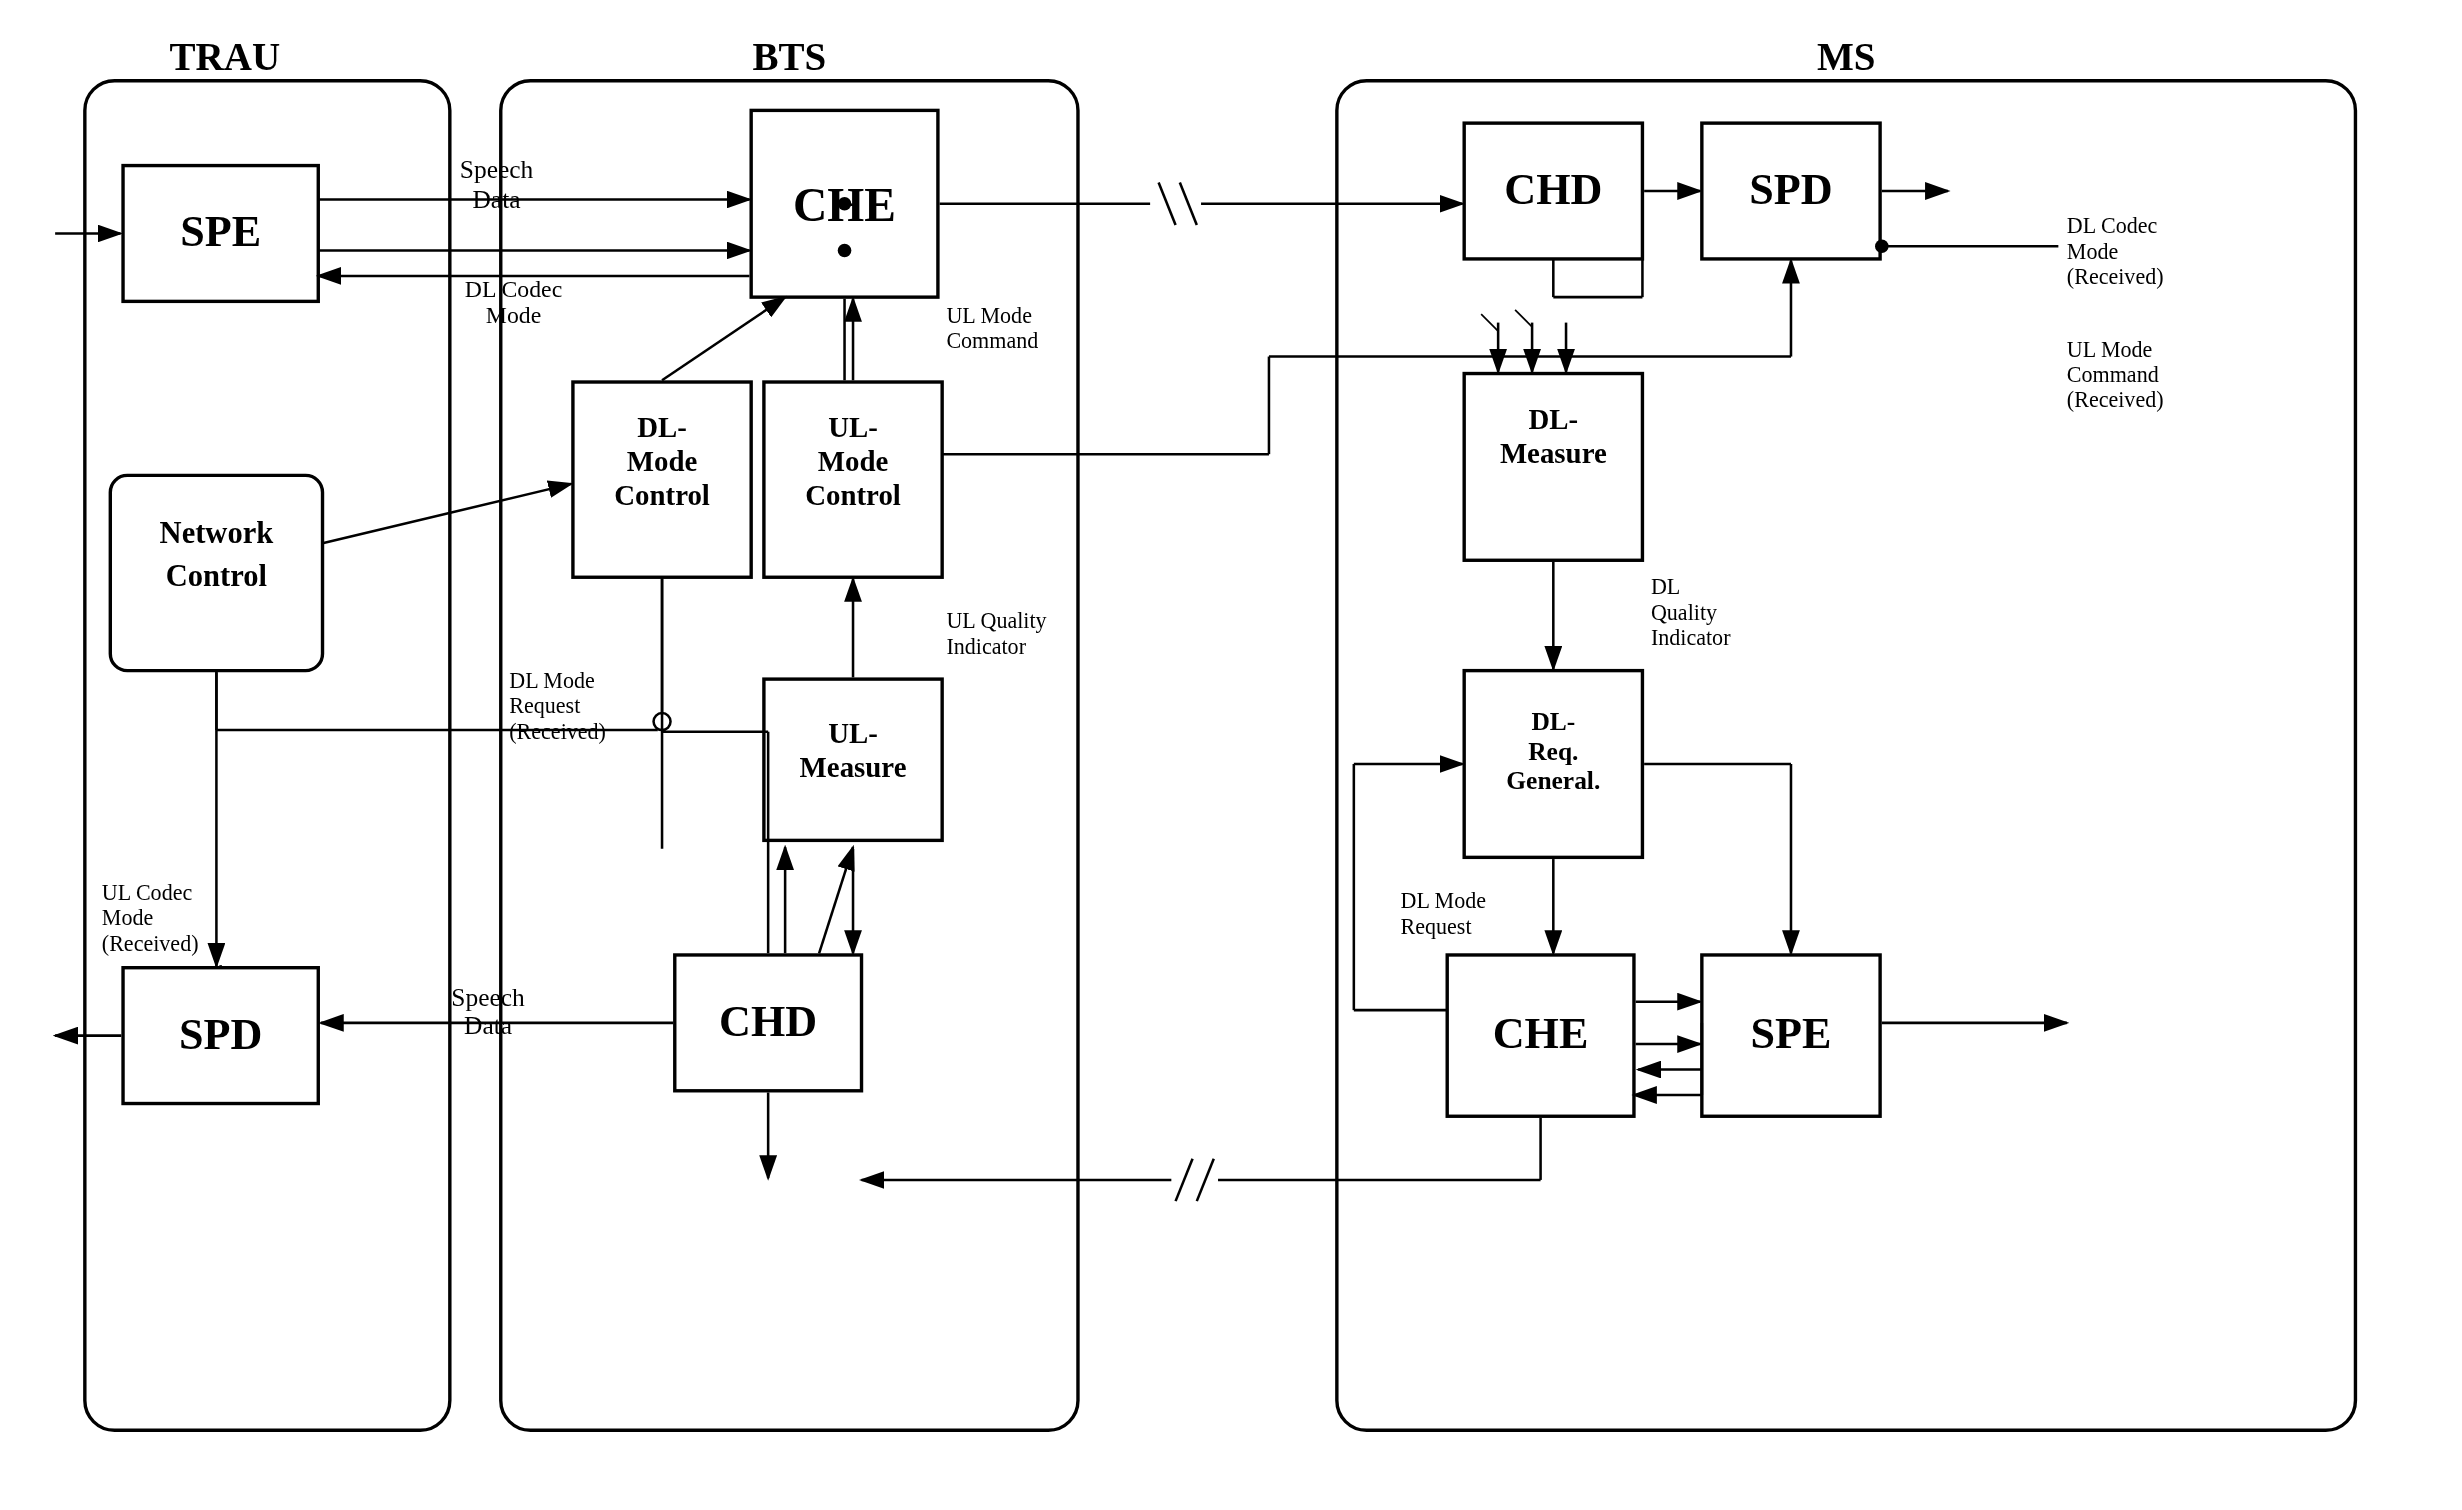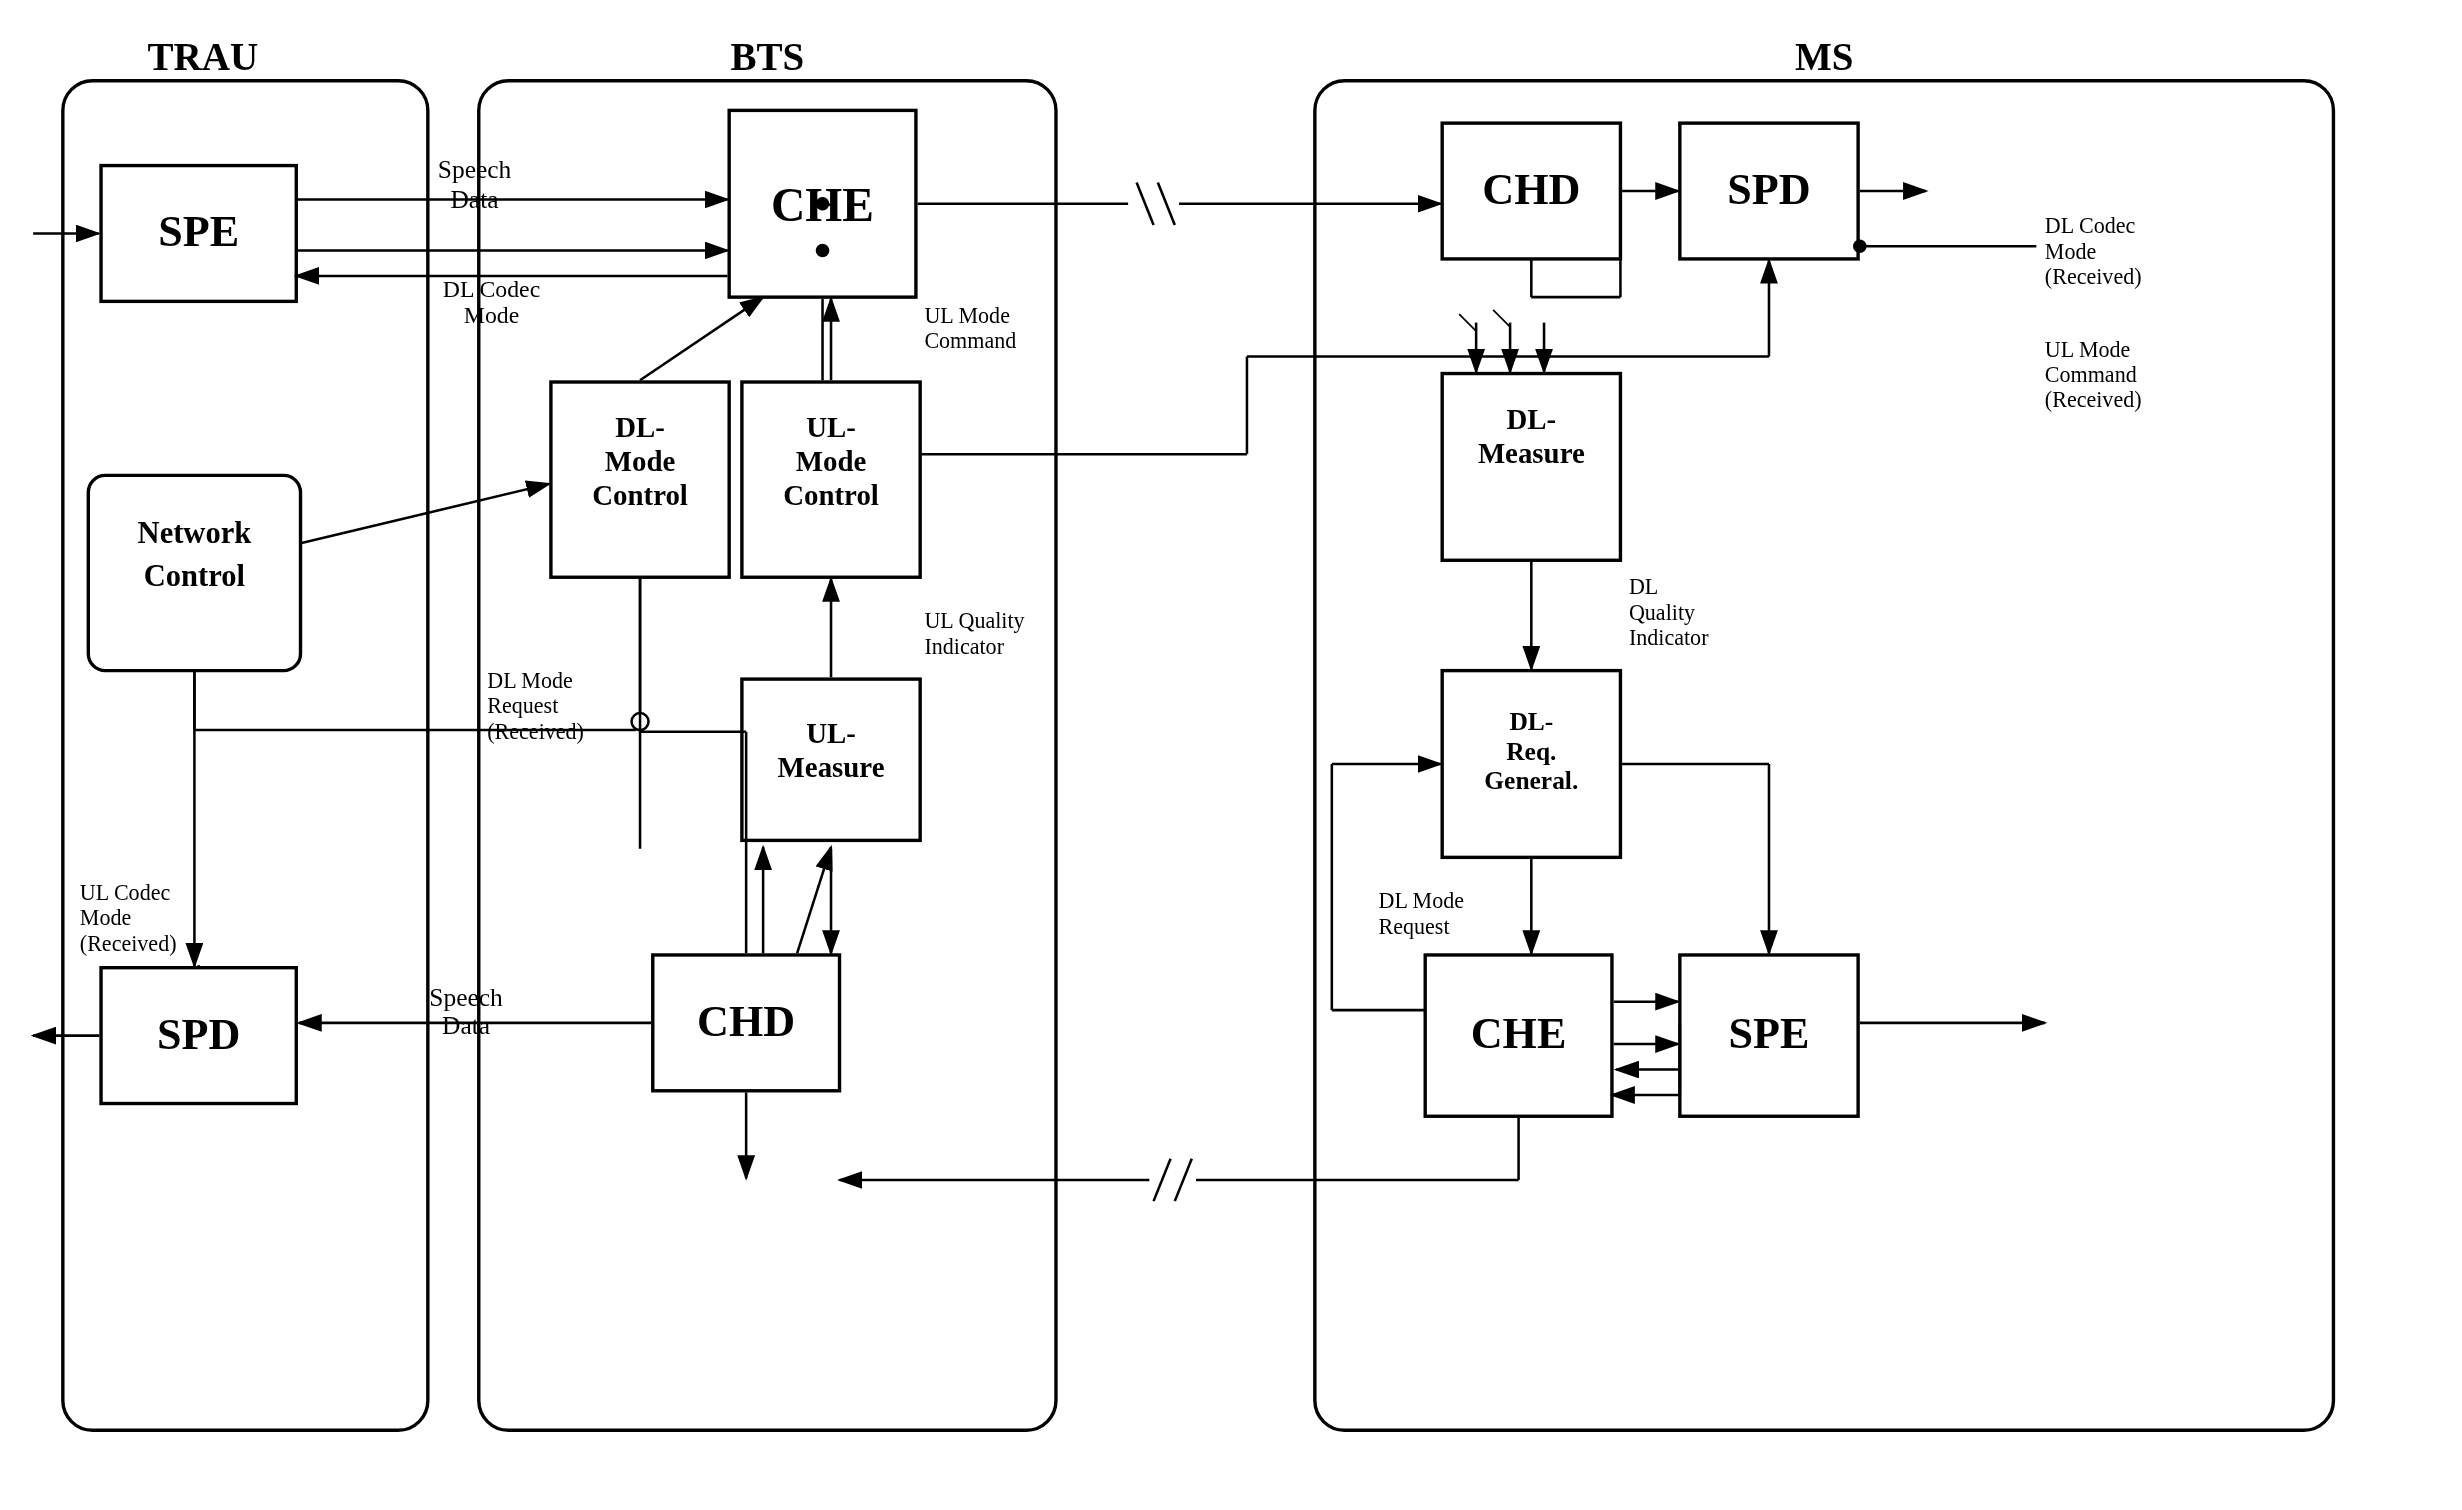--- a/index.html
+++ b/index.html
@@ -7,21 +7,21 @@
       background: #fff;
       font-family: 'Times New Roman', Times, serif;
       width: 2462px;
       height: 1511px;
       overflow: hidden;
       position: relative;
     }
     .diagram-container {
       position: absolute;
       top: 34px;
-      left: 16px;
+      left: 38px;
       width: 2394px;
       height: 1443px;
     }
     svg {
       position: absolute;
       top: 0; left: 0;
       width: 100%;
       height: 100%;
     }
     

